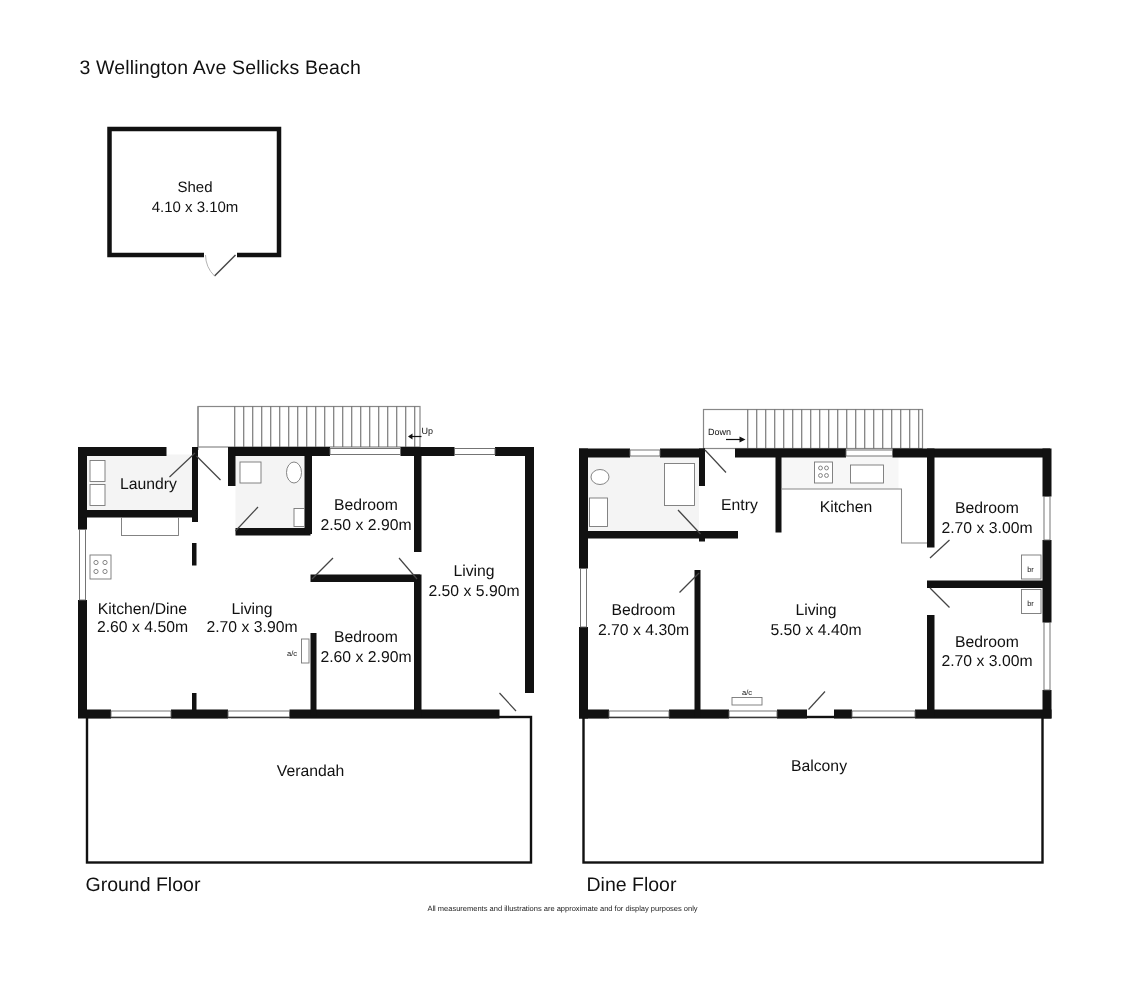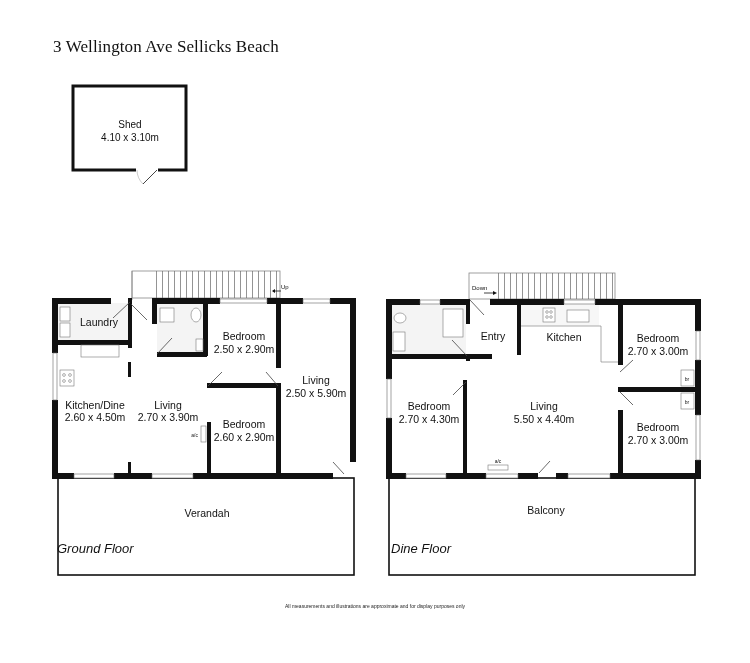--- a/index.html
+++ b/index.html
@@ -1,19 +1,19 @@
 <!DOCTYPE html>
 <html><head>
   <meta charset="utf-8">
   <style>
     html, body { margin: 0; padding: 0; background: #ffffff; }
     body { width: 750px; height: 663px; position: relative; overflow: hidden;
            font-family: "Liberation Sans", sans-serif; color: #111; }
-    .title { position: absolute; left: 53px; top: 37px; font-size: 17px; letter-spacing: 0.1px; font-family: Liberation Serif, serif; }
-    .floor-label { position: absolute; top: 541px; font-size: 13px; font-style: italic; }
+    .title { position: absolute; left: 53px; top: 37px; font-size: 13px; letter-spacing: 0.1px; }
+    .floor-label { position: absolute; top: 582px; font-size: 13px; }
     .disclaimer { position: absolute; left: 0; width: 750px; top: 603px; text-align: center; font-size: 5px; color: #222; }
     svg { position: absolute; left: 0; top: 0; }
     svg text { font-family: "Liberation Sans", sans-serif; fill: #111; }
   </style>
 </head>
 <body>
 
 <div class="title">3 Wellington Ave Sellicks Beach</div>
 
 <svg width="750" height="663" viewBox="0 0 750 663">

